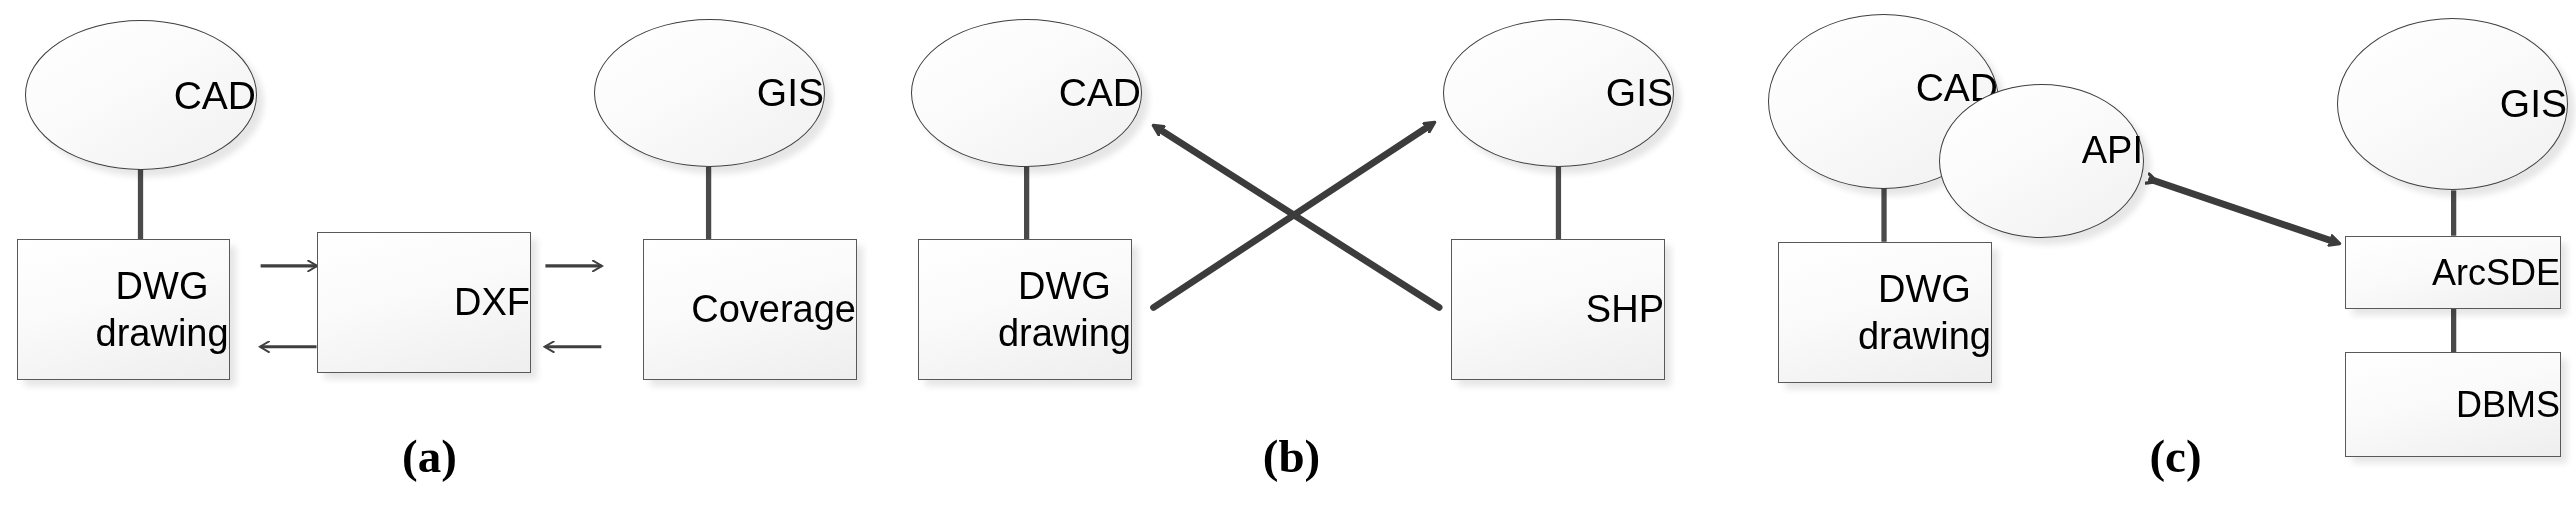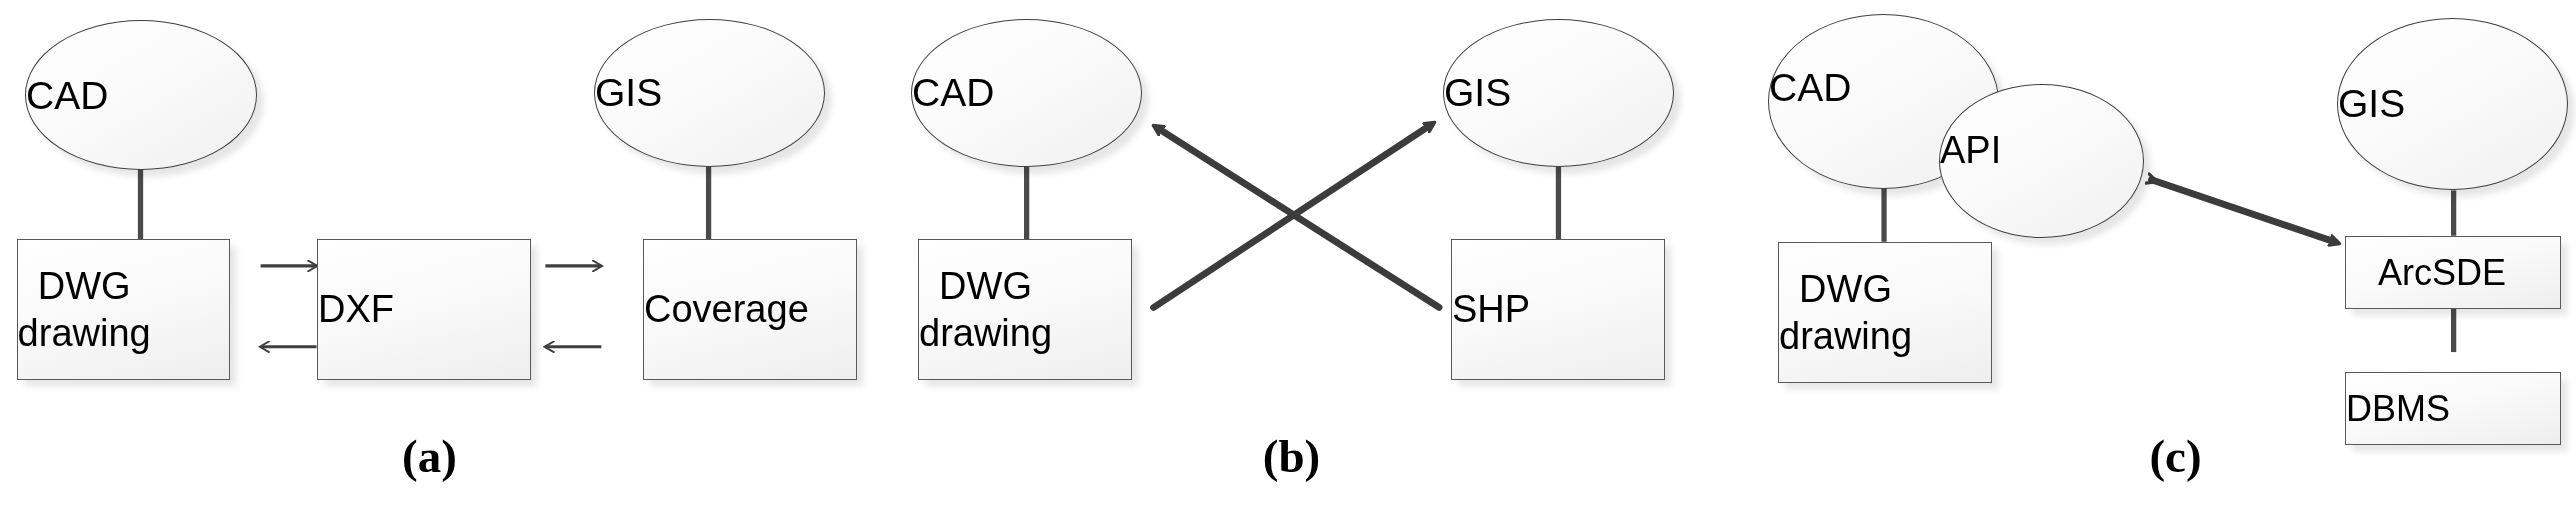--- a/index.html
+++ b/index.html
@@ -25,21 +25,21 @@
     width: 2576px;
     height: 513px;
     pointer-events: none;
   }
   
   .node {
     position: absolute;
     box-sizing: border-box;
     display: flex;
     align-items: center;
-    justify-content: flex-start;
+    justify-content: flex-end;
     text-align: center;
     color: #000000;
     line-height: 1.22;
     white-space: pre-line;
   }
   .ellipse {
     border: 1.5px solid #3f3f3f;
     border-radius: 50%;
     background: linear-gradient(150deg, #ffffff 0%, #fbfbfb 42%, #f0f0f0 100%);
     box-shadow: 6.8px 6.8px 6.8px rgba(0,0,0,0.10);
@@ -119,21 +119,21 @@
 
   <div class="node ellipse" style="left:25px; top:20.4px; width:232px; height:150px;">
     <span class="node-label">CAD</span>
   </div>
 
   <div class="node rect" style="left:16.6px; top:239px; width:213px; height:141px;">
     <span class="node-label">DWG
 drawing</span>
   </div>
 
-  <div class="node rect" style="left:317px; top:239px; width:214px; height:141px;">
+  <div class="node rect" style="left:317px; top:232px; width:214px; height:141px;">
     <span class="node-label">DXF</span>
   </div>
 
   <div class="node ellipse" style="left:594px; top:19px; width:231px; height:148px;">
     <span class="node-label">GIS</span>
   </div>
 
   <div class="node rect" style="left:601px; top:239px; width:214px; height:141px;margin-left:42px;">
     <span class="node-label">Coverage</span>
   </div>
@@ -173,20 +173,20 @@
   </div>
 
   <div class="node ellipse" style="left:2337px; top:18px; width:231px; height:172px;">
     <span class="node-label">GIS</span>
   </div>
 
   <div class="node rect" style="left:2345px; top:236px; width:216px; height:73px; font-size:36px;padding-left:32px;">
     <span class="node-label">ArcSDE</span>
   </div>
 
-  <div class="node rect" style="left:2345px; top:372px; width:216px; height:73px; font-size:36px;">
+  <div class="node rect" style="left:2345px; top:352px; width:216px; height:105px; font-size:36px;">
     <span class="node-label">DBMS</span>
   </div>
 
   <div class="panel-caption" style="left:2100px; top:429px;">(c)</div>
 
 </div>
 
 
 </body></html>

